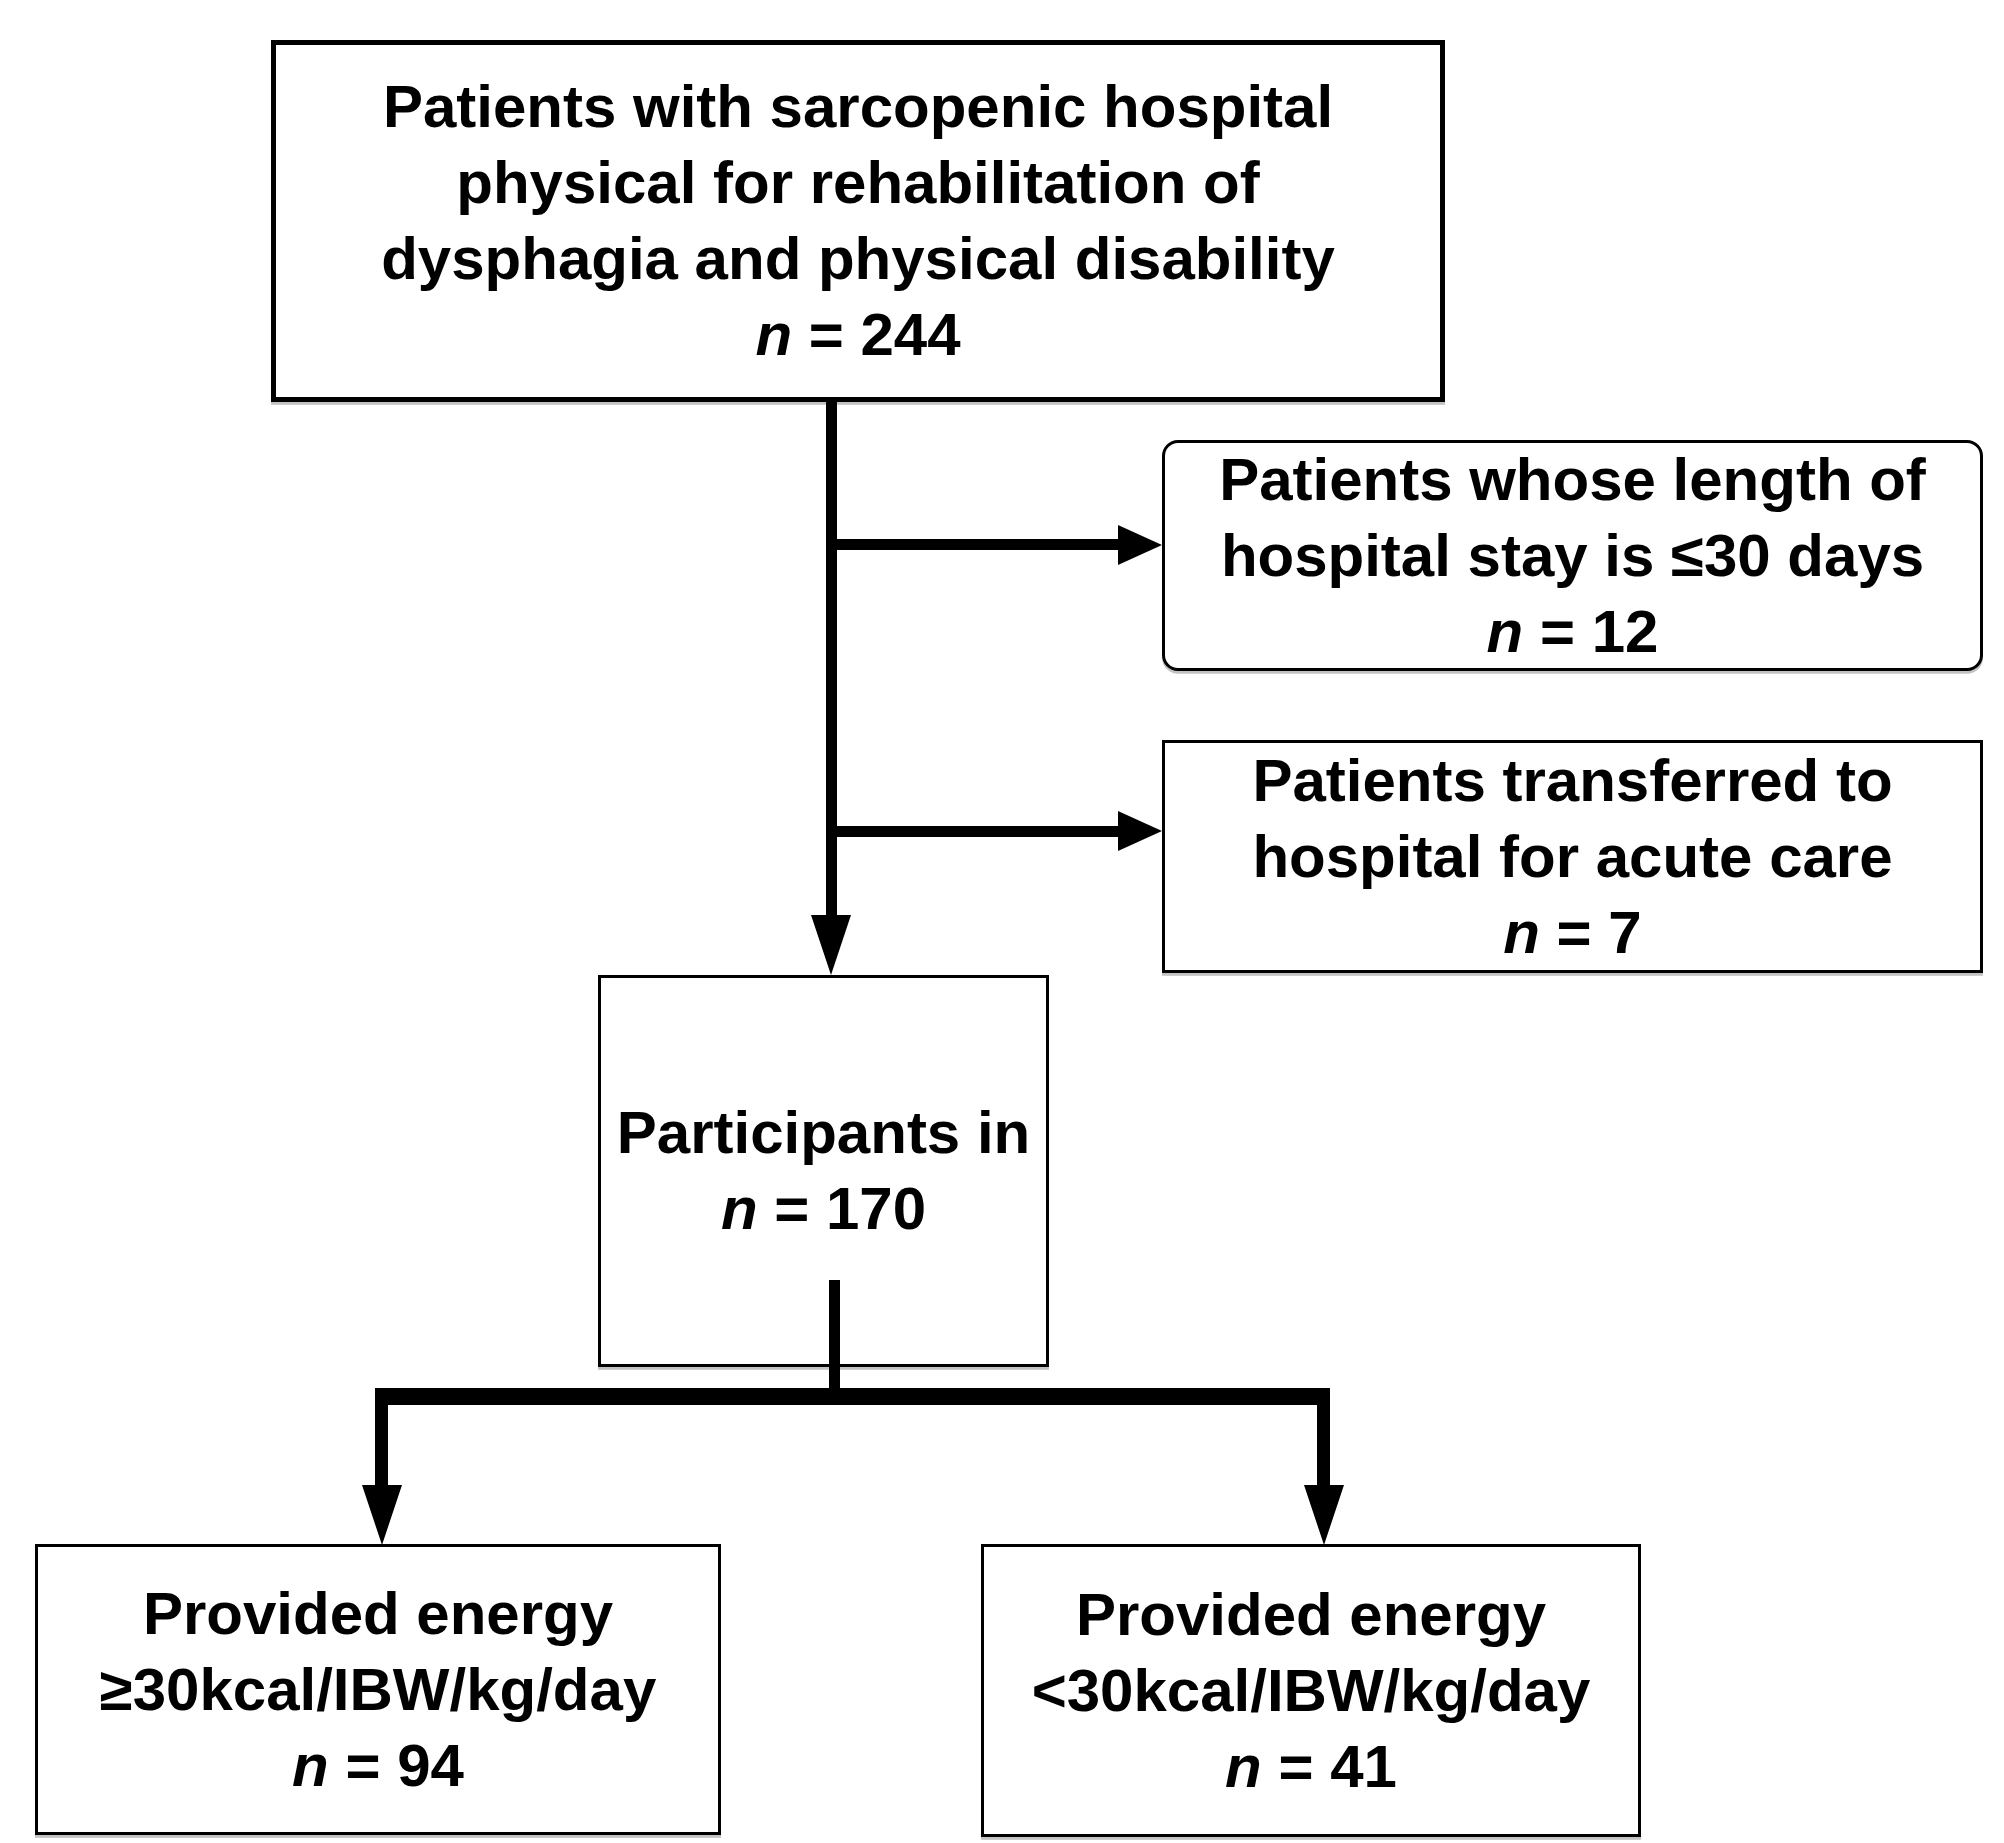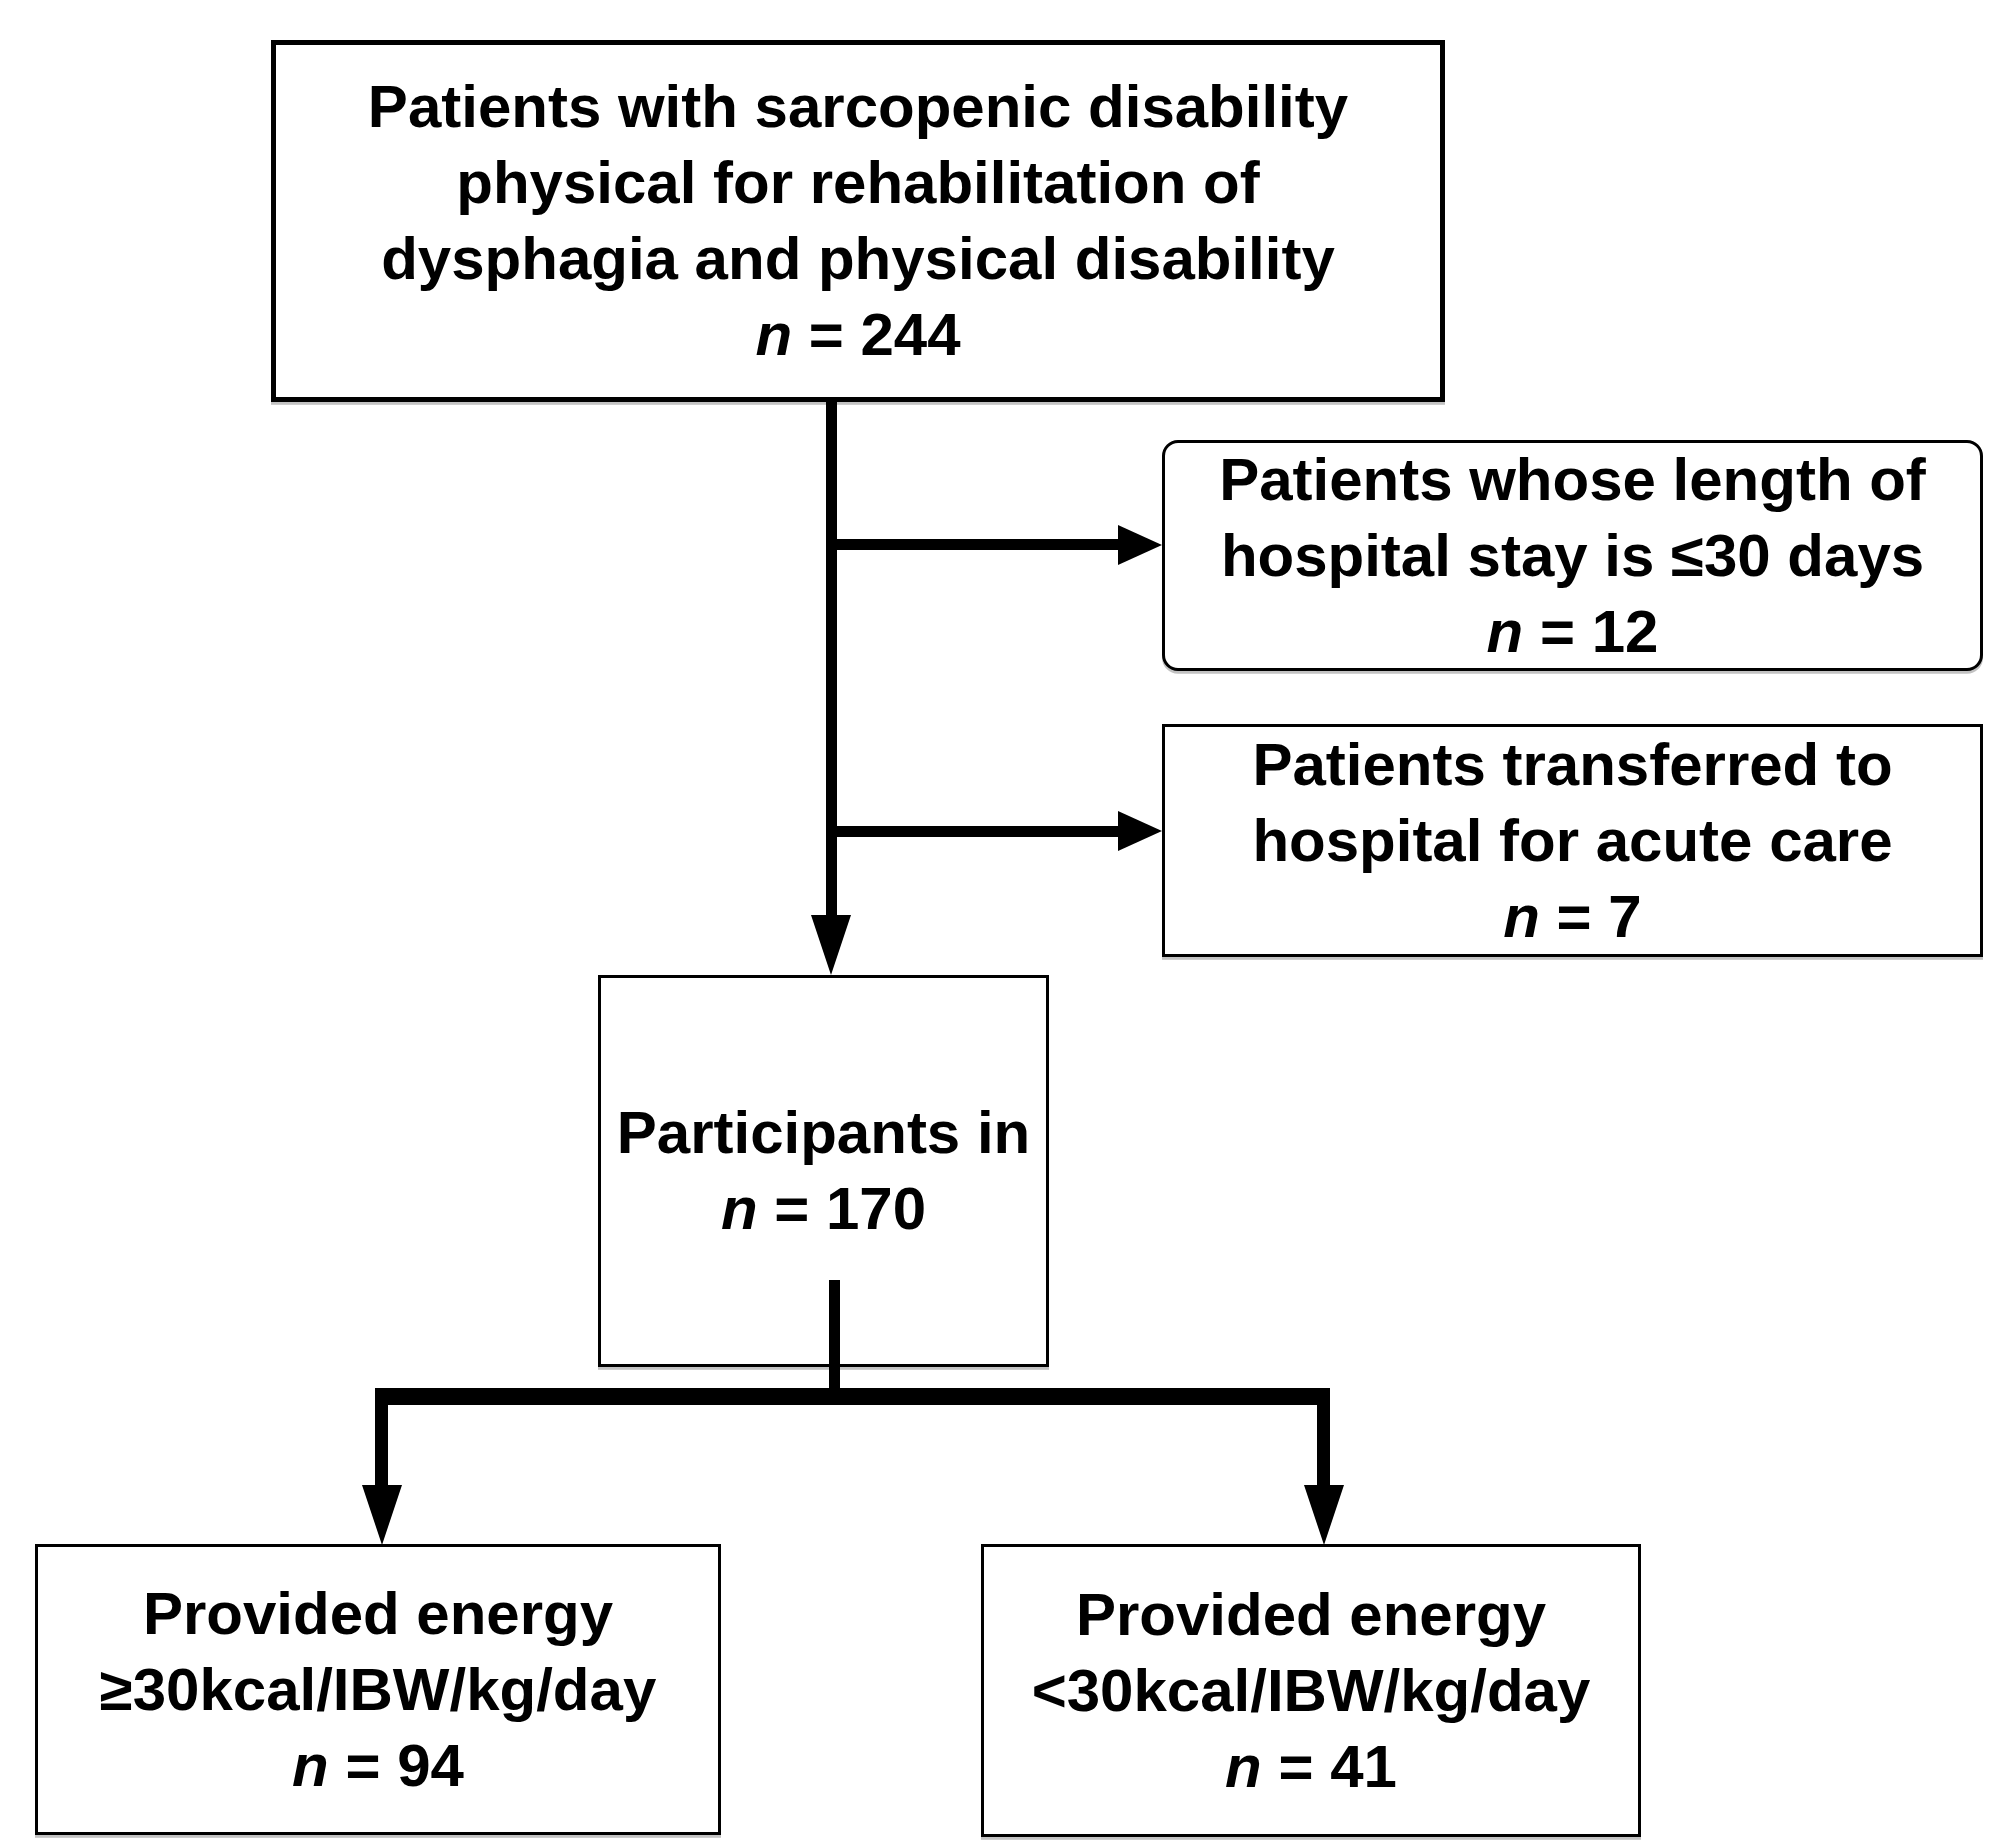--- a/index.html
+++ b/index.html
@@ -46,21 +46,21 @@
   .arrow-right {
     position: absolute;
     width: 0; height: 0;
     border-top: 20px solid transparent;
     border-bottom: 20px solid transparent;
     border-left: 44px solid #000000;
   }
   
   #box-enrolled   { left: 271px;  top: 40px;   width: 1174px; height: 362px; border-width: 5px; }
   #box-excl1      { left: 1162px; top: 440px;  width: 821px; height: 231px; border-radius: 16px; }
-  #box-excl2      { left: 1162px; top: 724px; width: 821px; height: 233px; }
+  #box-excl2      { left: 1162px; top: 740px; width: 821px; height: 233px; }
   #box-part       { left: 598px;  top: 975px; width: 451px;  height: 392px; }
   #box-high       { left: 35px;   top: 1544px; width: 686px;  height: 291px; }
   #box-low        { left: 981px; top: 1544px; width: 660px;  height: 293px; }
   
   #stem-main      { left: 826px; top: 402px;  width: 11.3px;  height: 516px; }
   #ah-main        { left: 811px; top: 915px; }
   #branch1-shaft  { left: 826px; top: 539px;  width: 297px; height: 11.3px; }
   #ah-branch1     { left: 1118px; top: 525px; }
   #branch2-shaft  { left: 826px; top: 826px; width: 297px; height: 11.3px; }
   #ah-branch2     { left: 1118px; top: 811px; }
@@ -70,21 +70,21 @@
   #ah-drop-left   { left: 362px;  top: 1485px; }
   #drop-right     { left: 1317px; top: 1388px; width: 12.7px;  height: 99px; }
   #ah-drop-right  { left: 1304px; top: 1485px; }
 </style>
 </head>
 <body>
 
 <div id="canvas">
 
   <div class="box" id="box-enrolled">
-    <div class="tline">Patients with sarcopenic disability</div>
+    <div class="tline">Patients with sarcopenic hospital</div>
     <div class="tline">physical for rehabilitation of</div>
     <div class="tline">dysphagia and physical disability</div>
     <div class="tline"><span class="nvar">n</span><span> = 244</span></div>
   </div>
 
   <div class="box" id="box-excl1">
     <div class="tline">Patients whose length of</div>
     <div class="tline">hospital stay is ≤30 days</div>
     <div class="tline"><span class="nvar">n</span><span> = 12</span></div>
   </div>

